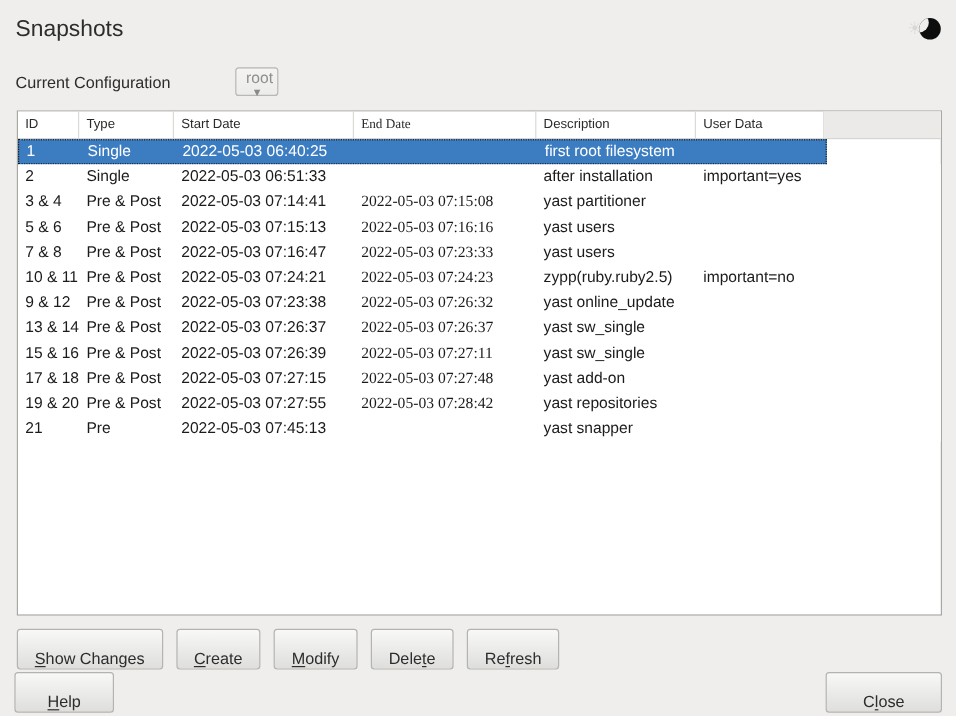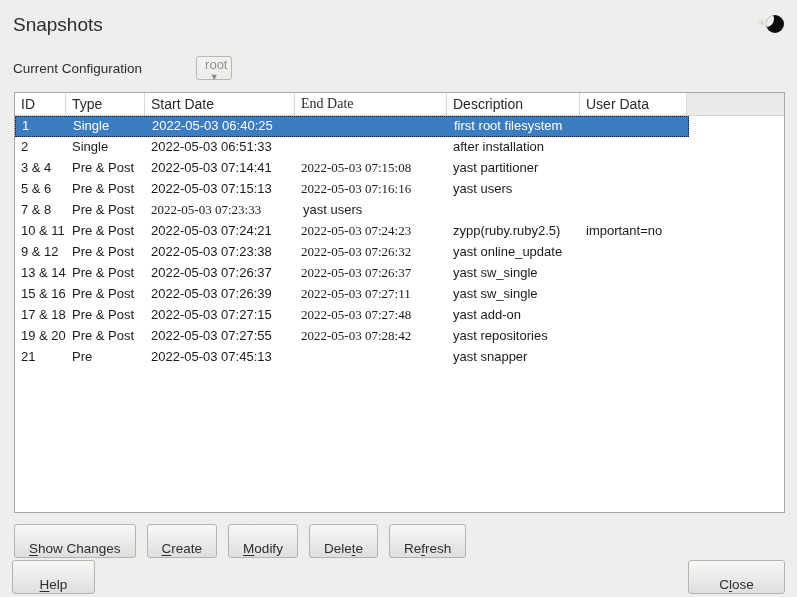--- a/index.html
+++ b/index.html
@@ -36,21 +36,21 @@
   .combo-value { font-size:13px; color:#8f8f8c; padding:0 4px 0 8px; }
   .combo-sep { width:1px; height:16px; background:#cfcecb; }
   .combo-arrow { font-size:9px; color:#8a8a87; padding:0 6px; }
 
   
   .snap-table {
     position:absolute; left:14px; top:92px; width:771px; height:421px;
     background:#ffffff; border:1px solid #a8a7a4;
   }
   .thead { display:flex; height:23px; background:#ffffff; border-bottom:1px solid #d6d5d2;
-    font-size:14px; color:#2a2a2a; }
+    font-size:11px; color:#2a2a2a; }
   .hcell { line-height:22px; padding-left:6px; border-right:1px solid #dbdad7; overflow:hidden; white-space:nowrap; }
   .hfill { flex:1; background:#ebeae8; }
   .tbody { position:relative; }
   .trow { display:flex; height:21px; line-height:20px; font-size:13px; color:#1b1b1b;
     background:#ffffff; white-space:nowrap; }
   .trow .cell { padding-left:6px; overflow:hidden; }
   .trow.selected { width:674px; border:1px dotted #1a1a1a; color:#ffffff; line-height:18px; }
   .c0{width:51px;} .c1{width:79px;} .c2{width:150px;} .c3{width:152px;font-family:Liberation Serif, serif;} .c4{width:133px;} .c5{width:107px;}
 
   
@@ -103,40 +103,42 @@
         <div class="cell c3"></div>
         <div class="cell c4">first root filesystem</div>
         <div class="cell c5"></div>
       </div>
       <div class="trow">
         <div class="cell c0">2</div>
         <div class="cell c1">Single</div>
         <div class="cell c2">2022-05-03 06:51:33</div>
         <div class="cell c3"></div>
         <div class="cell c4">after installation</div>
+        <div class="cell c5">important=yes</div>
       </div>
       <div class="trow">
         <div class="cell c0">3 &amp; 4</div>
         <div class="cell c1">Pre &amp; Post</div>
         <div class="cell c2">2022-05-03 07:14:41</div>
         <div class="cell c3">2022-05-03 07:15:08</div>
         <div class="cell c4">yast partitioner</div>
         <div class="cell c5"></div>
       </div>
       <div class="trow">
         <div class="cell c0">5 &amp; 6</div>
         <div class="cell c1">Pre &amp; Post</div>
         <div class="cell c2">2022-05-03 07:15:13</div>
         <div class="cell c3">2022-05-03 07:16:16</div>
         <div class="cell c4">yast users</div>
         <div class="cell c5"></div>
       </div>
       <div class="trow">
         <div class="cell c0">7 &amp; 8</div>
         <div class="cell c1">Pre &amp; Post</div>
+        <div class="cell c2">2022-05-03 07:16:47</div>
         <div class="cell c3">2022-05-03 07:23:33</div>
         <div class="cell c4">yast users</div>
         <div class="cell c5"></div>
       </div>
       <div class="trow">
         <div class="cell c0">10 &amp; 11</div>
         <div class="cell c1">Pre &amp; Post</div>
         <div class="cell c2">2022-05-03 07:24:21</div>
         <div class="cell c3">2022-05-03 07:24:23</div>
         <div class="cell c4">zypp(ruby.ruby2.5)</div>

